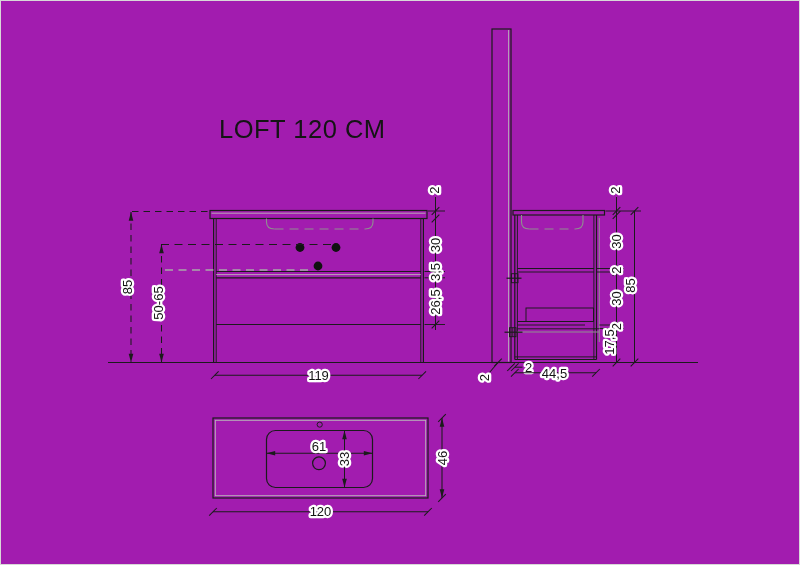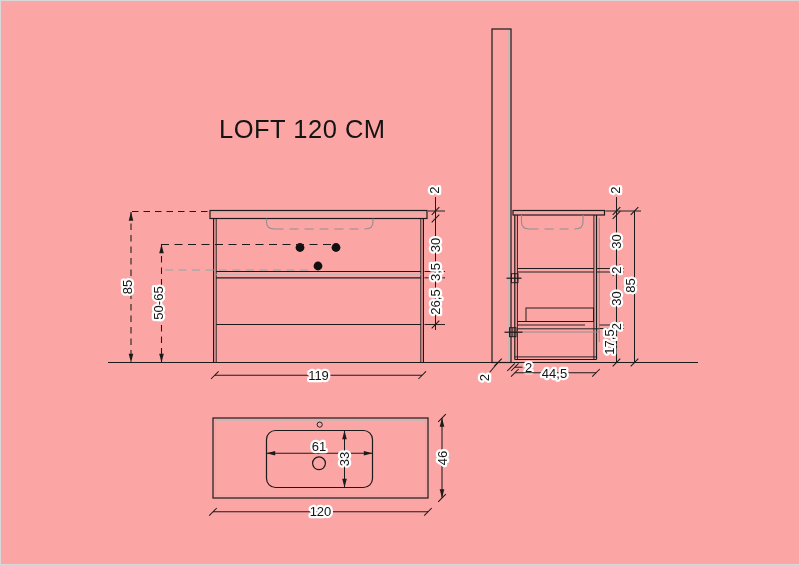--- a/index.html
+++ b/index.html
@@ -1,17 +1,17 @@
 <!DOCTYPE html>
 <html><head>
 <meta charset="utf-8">
 <style>
   html,body{margin:0;padding:0;background:#fff;}
   .sheet{
-    position:relative;width:798px;height:563px;background:#fca5a5;
+    position:relative;width:798px;height:563px;background:#a21caf;
     border:1px solid #d8d8d8;overflow:hidden;
     font-family:"Liberation Sans",sans-serif;
   }
   svg{display:block;}
   text{
     font-family:"Liberation Sans",sans-serif;
     font-size:13px;fill:#141414;stroke:none;
   }
   text.halo{paint-order:stroke;stroke:#ffffff;stroke-width:4.5px;stroke-linejoin:round;}
   text.title{font-size:25.5px;letter-spacing:0.5px;}

